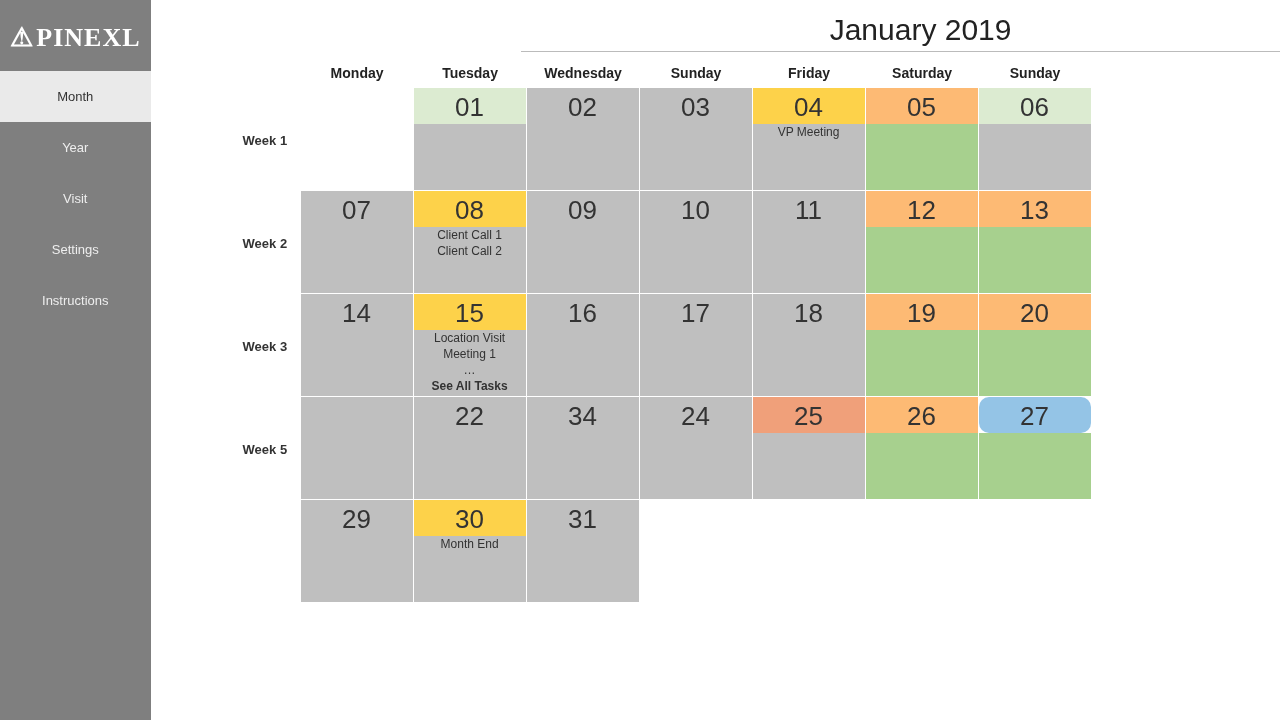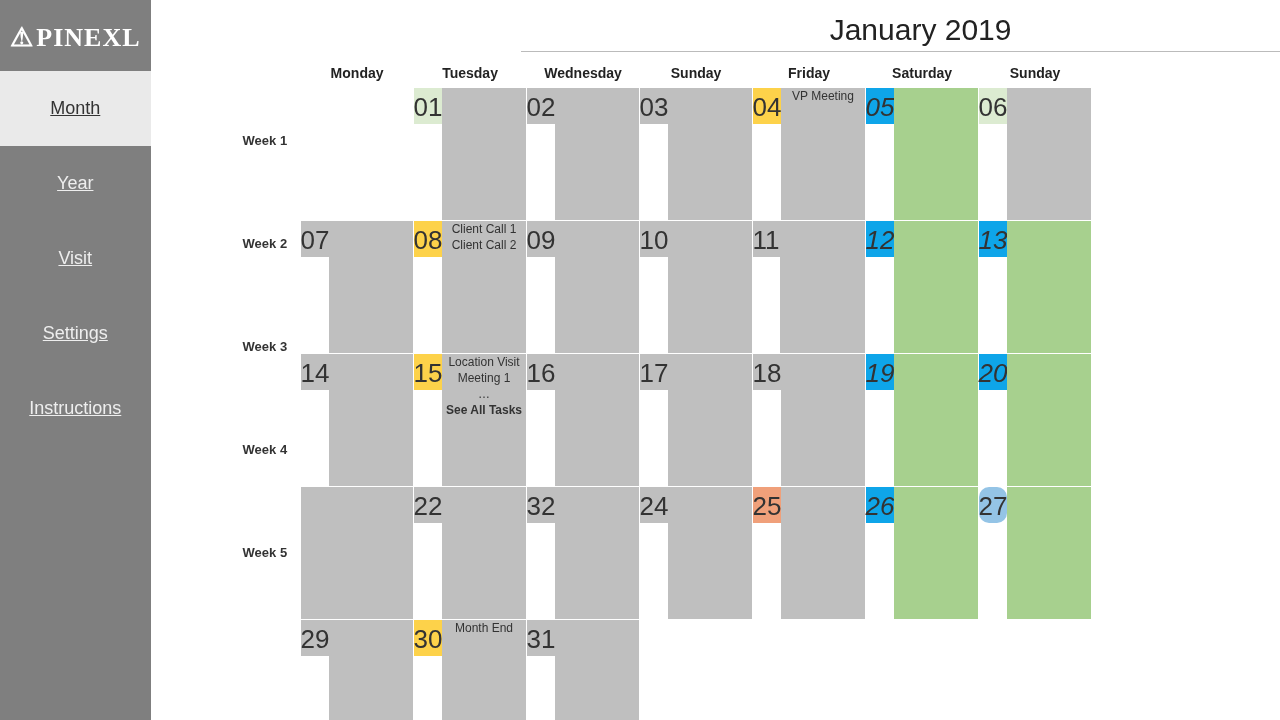--- a/index.html
+++ b/index.html
@@ -30,25 +30,24 @@
     letter-spacing: 1px;
     font-family: Georgia, "Times New Roman", serif;
   }
   .logo-mark {
     display: inline-block;
     margin-right: 2px;
     font-family: Georgia, serif;
   }
   .nav-item {
     text-align: center;
-    padding: 27px 0;
-    font-size: 18px;
+    padding: 18px 0;
+    font-size: 13px;
     cursor: pointer;
     color: #eee;
-    text-decoration: underline;
   }
   .nav-item.active {
     background: #eaeaea;
     color: #333;
   }
   
   .main {
     flex: 1;
     position: relative;
     padding: 10px 150px 10px 40px;
@@ -89,25 +88,25 @@
     row-gap: 0;
   }
   .dow {
     text-align: center;
     font-size: 14px;
     font-weight: 600;
     padding: 7px 0;
     color: #222;
   }
   .cell {
-    height: 133px;
+    height: 103px;
     border-right: 1px solid #fff;
     border-bottom: 1px solid #fff;
     display: flex;
-    flex-direction: row;
+    flex-direction: column;
   }
   .daynum {
     font-size: 26px;
     text-align: center;
     color: #333;
     padding: 4px 0 2px 0;
     height: 36px;
     line-height: 30px;
   }
   .tasks {
@@ -116,21 +115,21 @@
     color: #333;
     line-height: 16px;
     flex: 1;
   }
   .see-all { font-weight: 700; }
   
   .bg-normal    .daynum { background: #bfbfbf; }
   .bg-normal    .tasks  { background: #bfbfbf; }
   .bg-holiday   .daynum { background: #dcebd1; }
   .bg-holiday   .tasks  { background: #bfbfbf; }
-  .bg-weekend   .daynum { background: #0ea5e9; font-style: italic; }
+  .bg-weekend   .daynum { background: #fdba74; }
   .bg-weekend   .tasks  { background: #a7d08e; }
   .bg-tasks     .daynum { background: #fdd24a; }
   .bg-tasks     .tasks  { background: #bfbfbf; }
   .bg-today     .daynum { background: #94c4e6; border-radius: 10px; }
   .bg-today     .tasks  { background: #a7d08e; }
   .bg-custom    .daynum { background: #f0a07a; }
   .bg-custom    .tasks  { background: #bfbfbf; }
   .bg-empty { visibility: hidden; }
 </style>
 </head>
@@ -151,21 +150,20 @@
 </div>
 
 <div class="main">
   <div class="month-title">January 2019</div>
 
   <div class="calendar-wrap">
     <div class="week-labels" id="weeklabels">
         <div class="week-label">Week 1</div>
         <div class="week-label">Week 2</div>
         <div class="week-label">Week 3</div>
-        <div class="week-label">Week 4</div>
         <div class="week-label">Week 5</div>
       </div>
     <div class="grid" id="grid">
         <div class="dow">Monday</div>
         <div class="dow">Tuesday</div>
         <div class="dow">Wednesday</div>
         <div class="dow">Sunday</div>
         <div class="dow">Friday</div>
         <div class="dow">Saturday</div>
         <div class="dow">Sunday</div>
@@ -264,21 +262,21 @@
           <div class="tasks"></div>
         </div>
         <div class="cell bg-normal">
           <div class="tasks"></div>
         </div>
         <div class="cell bg-normal">
           <div class="daynum">22</div>
           <div class="tasks"></div>
         </div>
         <div class="cell bg-normal">
-          <div class="daynum">32</div>
+          <div class="daynum">34</div>
           <div class="tasks"></div>
         </div>
         <div class="cell bg-normal">
           <div class="daynum">24</div>
           <div class="tasks"></div>
         </div>
         <div class="cell bg-custom">
           <div class="daynum">25</div>
           <div class="tasks"></div>
         </div>

